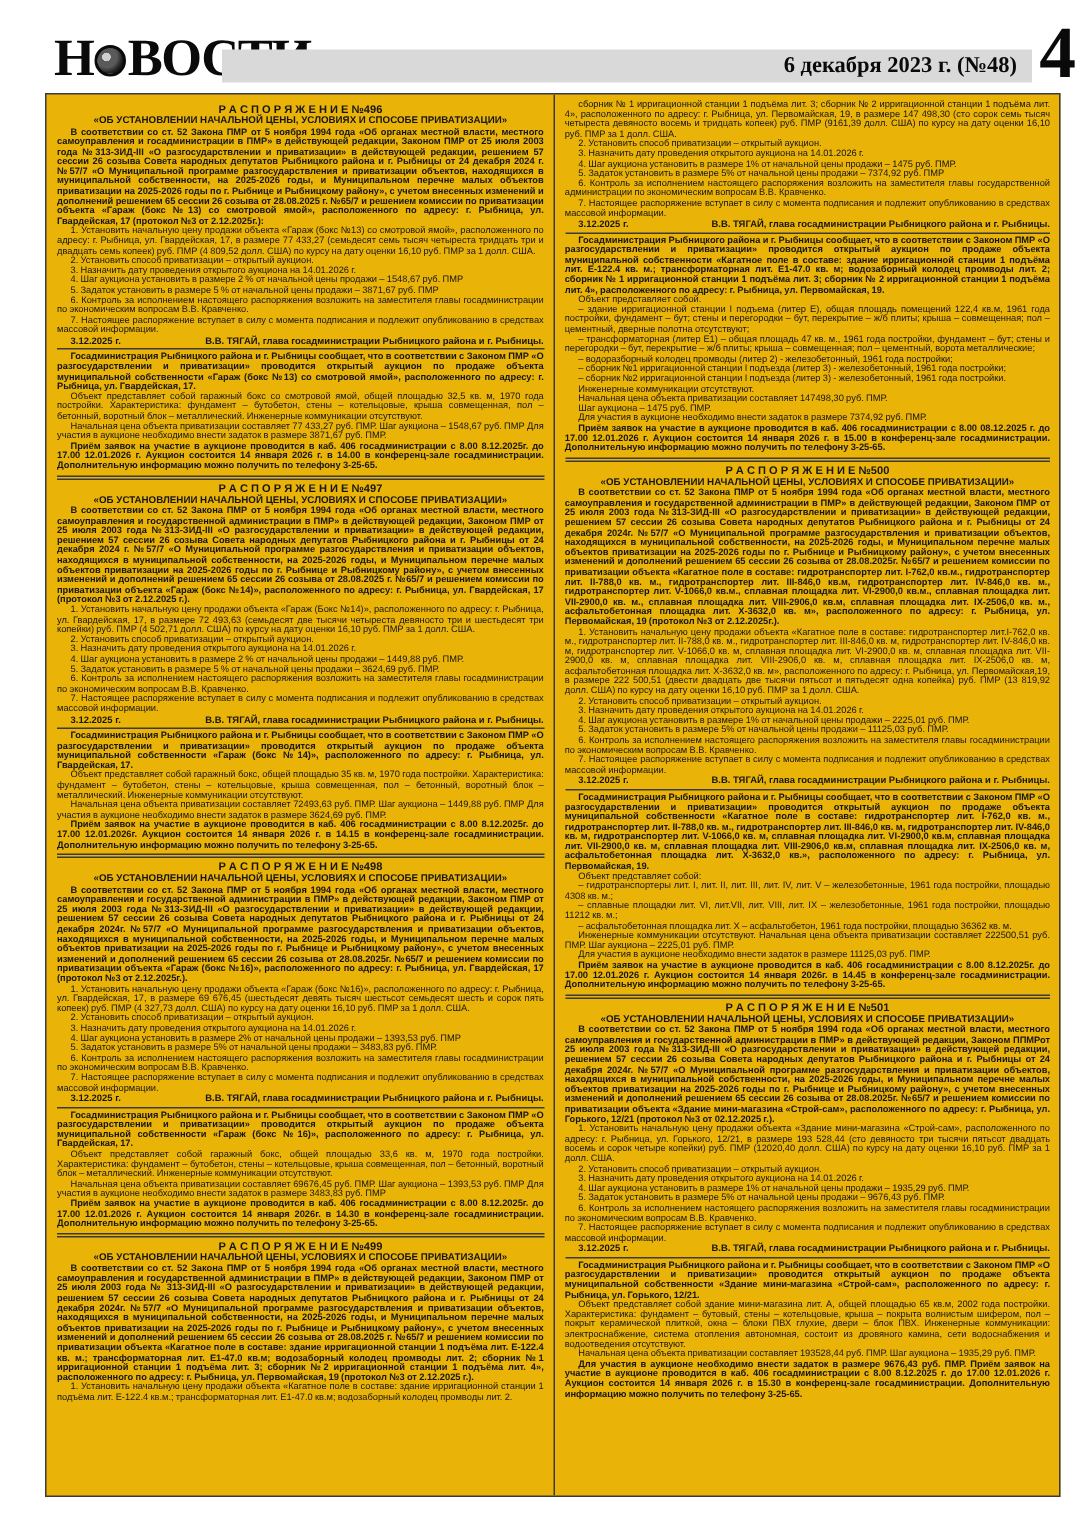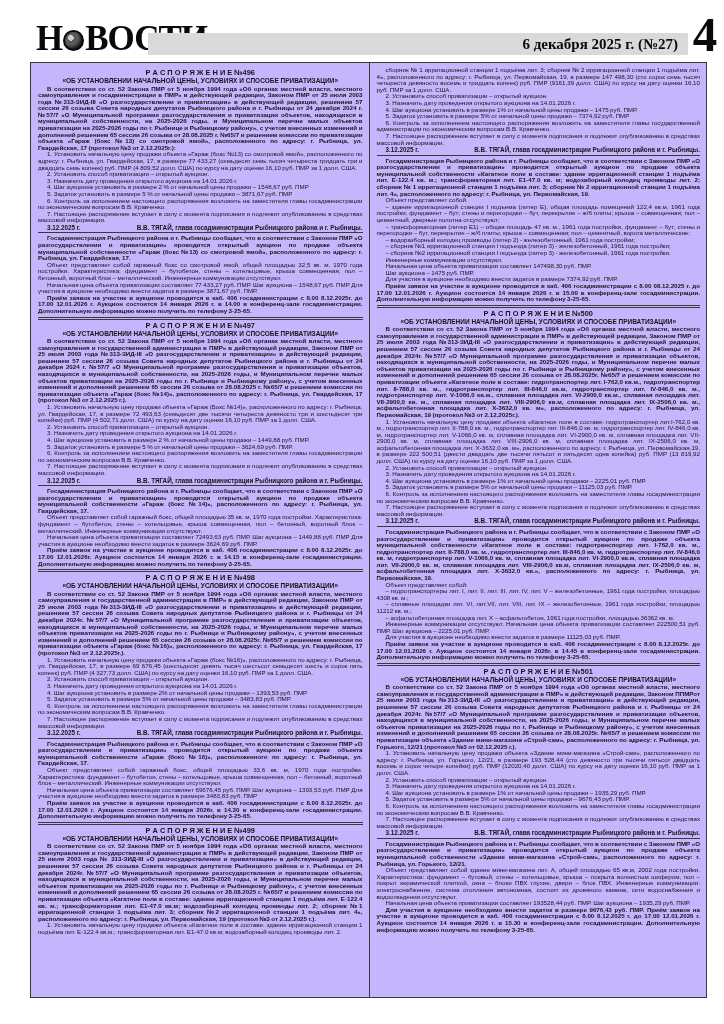--- a/index.html
+++ b/index.html
@@ -16,21 +16,21 @@
            border:2px solid #0a0a0a; }
   .datebar { position:absolute; left:148px; top:33px; width:540px; height:22px;
              background:#d9d9d9; display:flex; align-items:center; justify-content:flex-end;
              padding-right:10px; }
   .datebar span { font-family:"Liberation Serif", serif; font-weight:700; font-size:15px; color:#0a0a0a; }
   .pageno { position:absolute; right:2px; top:10px; width:34px; text-align:center;
             font-family:"Liberation Serif", serif; font-weight:700; font-size:49px;
             line-height:50px; color:#0a0a0a; }
   
   .content { position:absolute; left:30px; top:62px; width:677px; height:936px;
-             border:1px solid #3a3a3a; display:flex; overflow:hidden; background:#c4b5fd; }
+             border:1px solid #3a3a3a; display:flex; overflow:hidden; background:#eab308; }
   .col { width:50%; padding:4px 6px 4px 7px; overflow:hidden; }
   .col.right { border-left:1px solid #3a3a3a; }
   
   .order-head { text-align:center; margin:2px 0 1px 0; }
   .oh1 { font-weight:700; font-size:7.4px; line-height:8px; }
   .oh2 { font-weight:700; font-size:6.5px; line-height:7.5px; }
   .para { font-size:6.2px; line-height:6.6px; text-align:justify; text-indent:9px;
           word-spacing:-0.2px; }
   .para.bold { font-weight:700; }
   .sig { display:flex; justify-content:space-between; font-weight:700;
@@ -39,21 +39,21 @@
   .rule2 { border-top:1px solid #3a3a3a; border-bottom:1px solid #3a3a3a;
            height:3px; margin:2px 0; }
   .rule1 { border-top:1px solid #3a3a3a; height:1px; margin:1px 0 2px 0; }
 </style>
 </head>
 <body>
 
 <div class="header">
   <div class="masthead"><span>Н</span><span class="globe"></span><span>ВОСТИ</span></div>
   <div class="datebar">
-    <span>6 декабря 2025 г. (№27)</span>
+    <span>6 декабря 2023 г. (№48)</span>
   </div>
   <div class="pageno">4</div>
 </div>
 
 <div class="content">
   <div class="col left">
       <div class="order-head">
         <div class="oh1">Р А С П О Р Я Ж Е Н И Е №496</div>
         <div class="oh2">«ОБ УСТАНОВЛЕНИИ НАЧАЛЬНОЙ ЦЕНЫ, УСЛОВИЯХ И СПОСОБЕ ПРИВАТИЗАЦИИ»</div>
       </div>

